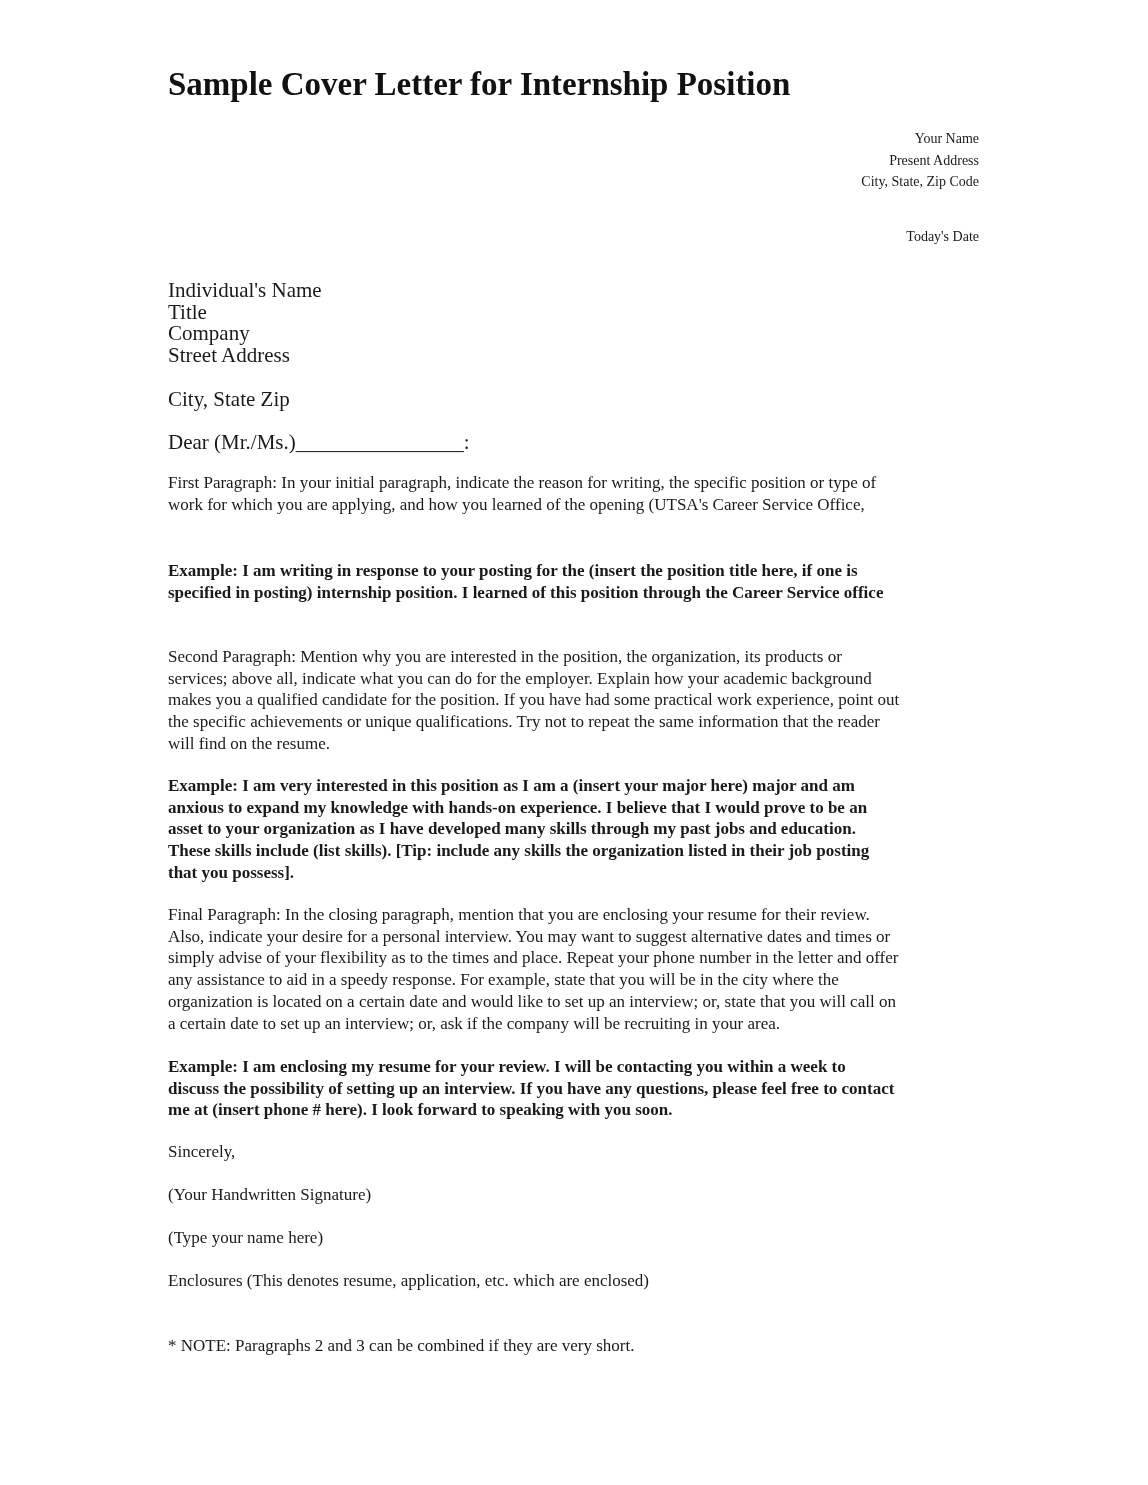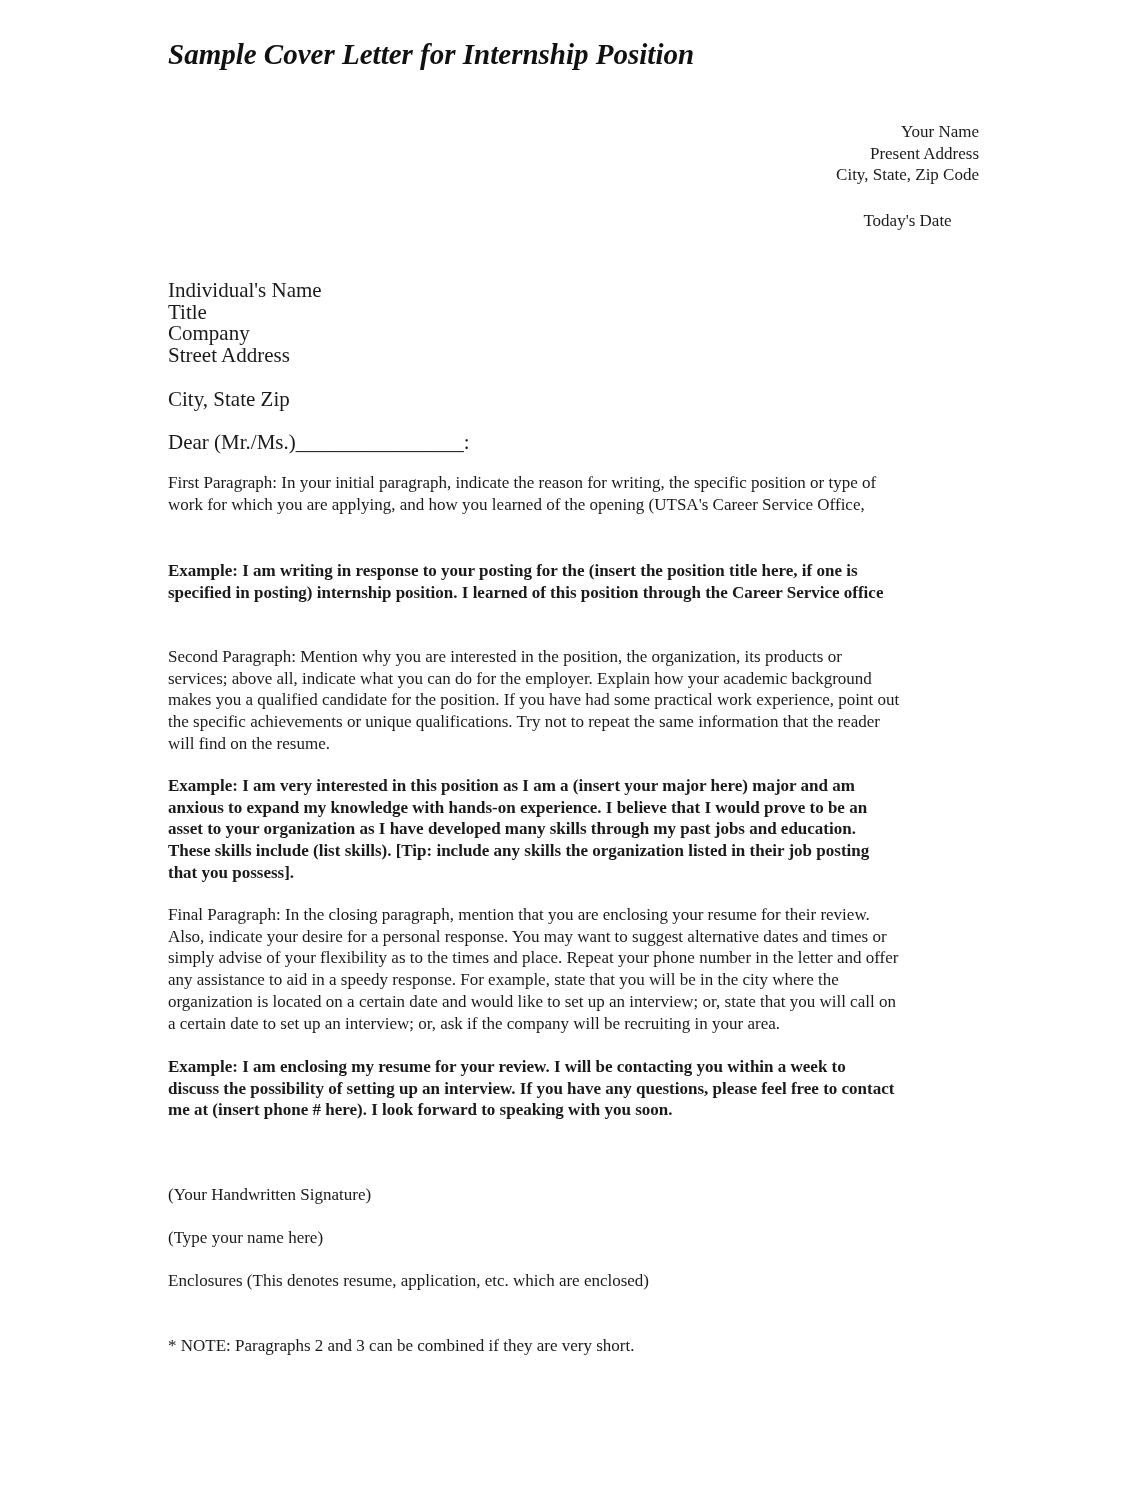--- a/index.html
+++ b/index.html
@@ -1,21 +1,21 @@
 <!DOCTYPE html>
 <html><head>
 <meta charset="utf-8">
 <style>
   html, body { margin: 0; padding: 0; background: #ffffff; }
   body { width: 1148px; height: 1485px; position: relative; overflow: hidden;
          font-family: "Liberation Serif", "DejaVu Serif", serif; color: #1a1a1a; }
   .page { position: absolute; left: 0; top: 0; width: 1148px; height: 1485px; background: #fff; }
-  .title { position: absolute; left: 168px; top: 38px; font-size: 29px; font-weight: bold; font-style: italic; color: #111; white-space: nowrap; }
-  .sender { position: absolute; right: 169px; top: 121px; text-align: right; font-size: 17px; line-height: 21.7px; }
-  .sender .date { margin-top: 24px; text-align: center; }
+  .title { position: absolute; left: 168px; top: 66px; font-size: 33px; font-weight: bold; color: #111; white-space: nowrap; }
+  .sender { position: absolute; right: 169px; top: 128px; text-align: right; font-size: 14px; line-height: 21.7px; }
+  .sender .date { margin-top: 33px; }
   .recipient { position: absolute; left: 168px; top: 280px; font-size: 21px; line-height: 21.7px; }
   .recipient .gap { height: 21.7px; }
   .block { position: absolute; left: 168px; width: 830px; font-size: 17px; line-height: 21.7px; }
   .block .ln { white-space: nowrap; }
   .bold { font-weight: bold; }
   .italic { }
 </style>
 </head>
 <body>
 
@@ -61,30 +61,31 @@
   <div class="block bold" style="top:775px">
     <div class="ln">Example: I am very interested in this position as I am a (insert your major here) major and am</div>
     <div class="ln">anxious to expand my knowledge with hands-on experience. I believe that I would prove to be an</div>
     <div class="ln">asset to your organization as I have developed many skills through my past jobs and education.</div>
     <div class="ln">These skills include (list skills). [Tip: include any skills the organization listed in their job posting</div>
     <div class="ln">that you possess].</div>
   </div>
 
   <div class="block" style="top:904px">
     <div class="ln">Final Paragraph: In the closing paragraph, mention that you are enclosing your resume for their review.</div>
-    <div class="ln">Also, indicate your desire for a personal response. You may want to suggest alternative dates and times or</div>
+    <div class="ln">Also, indicate your desire for a personal interview. You may want to suggest alternative dates and times or</div>
     <div class="ln">simply advise of your flexibility as to the times and place. Repeat your phone number in the letter and offer</div>
     <div class="ln">any assistance to aid in a speedy response. For example, state that you will be in the city where the</div>
     <div class="ln">organization is located on a certain date and would like to set up an interview; or, state that you will call on</div>
     <div class="ln">a certain date to set up an interview; or, ask if the company will be recruiting in your area.</div>
   </div>
 
   <div class="block bold" style="top:1056px">
     <div class="ln">Example: I am enclosing my resume for your review. I will be contacting you within a week to</div>
     <div class="ln">discuss the possibility of setting up an interview. If you have any questions, please feel free to contact</div>
     <div class="ln">me at (insert phone # here). I look forward to speaking with you soon.</div>
   </div>
 
+  <div class="block" style="top:1141px">Sincerely,</div>
   <div class="block" style="top:1227px">(Type your name here)</div>
   <div class="block" style="top:1184px">(Your Handwritten Signature)</div>
   <div class="block" style="top:1270px">Enclosures (This denotes resume, application, etc. which are enclosed)</div>
   <div class="block italic" style="top:1335px">* NOTE: Paragraphs 2 and 3 can be combined if they are very short.</div>
 </div>
 
 </body></html>

